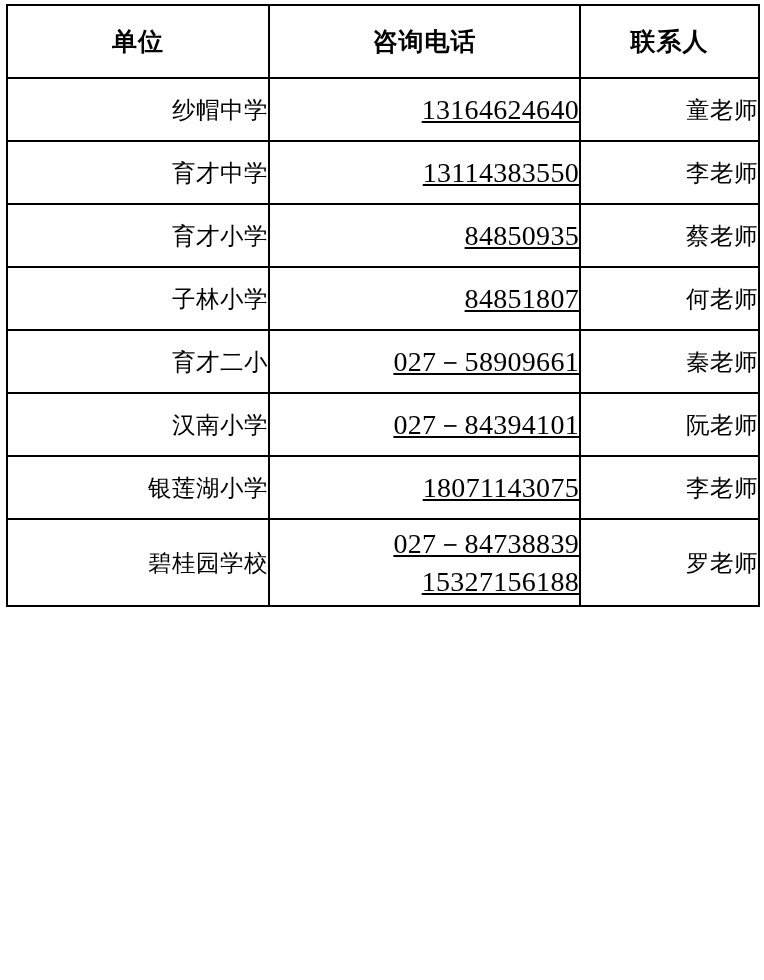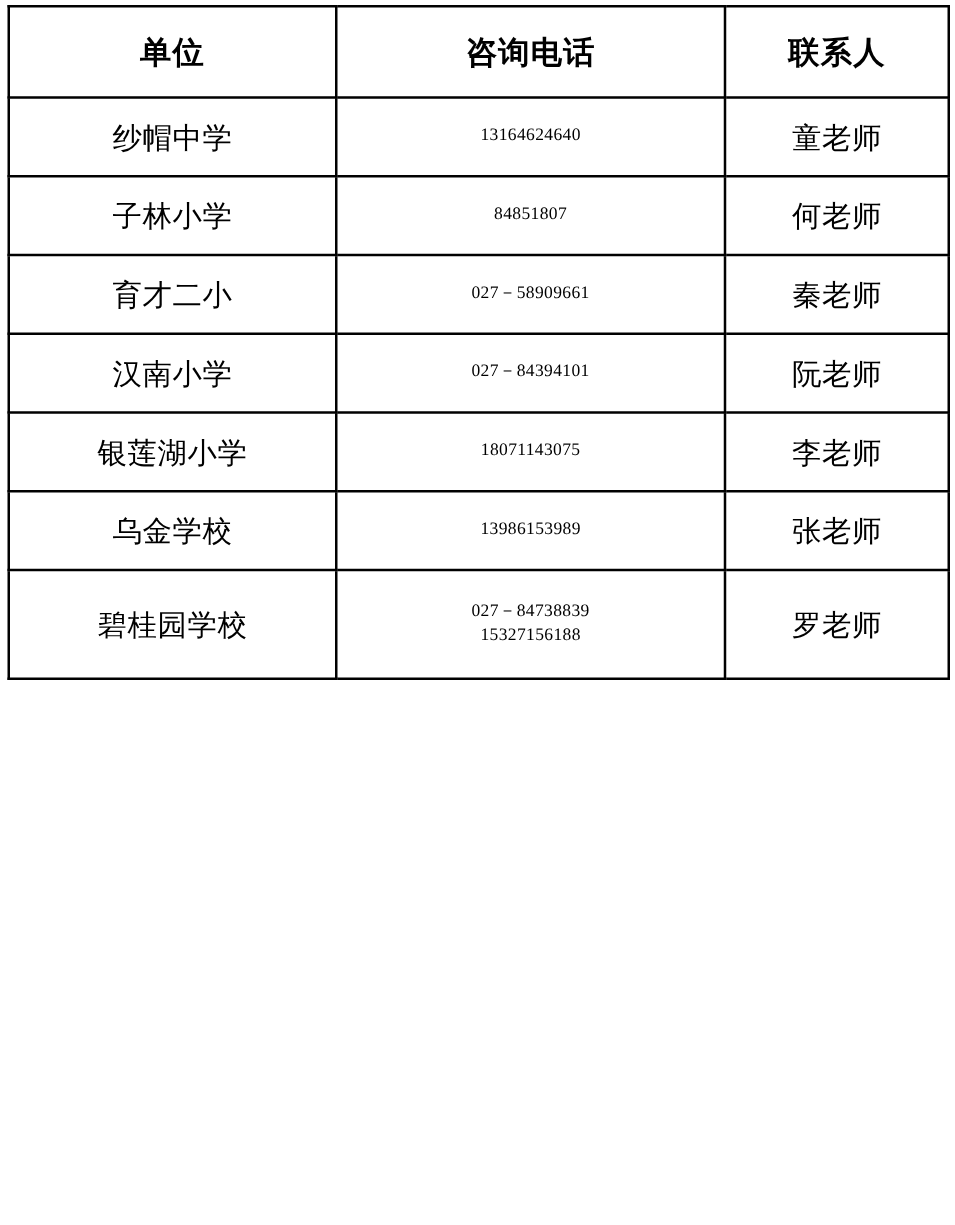--- a/index.html
+++ b/index.html
@@ -40,29 +40,31 @@
   table.contact-table thead th {
     height: 71px;
     font-size: 25px;
     font-weight: bold;
     letter-spacing: 1px;
   }
   table.contact-table tbody td {
     height: 61px;
     font-size: 23px;
     font-weight: normal;
+    text-align: right;
   }
   table.contact-table tbody td.unit-cell,
   table.contact-table tbody td.person-cell {
     font-size: 23.5px;
     letter-spacing: 0.5px;
   }
   table.contact-table tbody td.phone-cell {
-    font-size: 14px;
+    font-size: 28px;
     letter-spacing: 0.3px;
+    text-decoration: underline;
   }
   table.contact-table tbody tr.tall td {
     height: 85px;
   }
   .phone-line {
     display: block;
     line-height: 1.35;
   }
 </style>
 </head>
@@ -84,20 +86,34 @@
     </thead>
     <tbody>
       <tr>
         <td class="unit-cell">纱帽中学</td>
         <td class="phone-cell">
             <span class="phone-line">13164624640</span>
           </td>
         <td class="person-cell">童老师</td>
       </tr>
       <tr>
+        <td class="unit-cell">育才中学</td>
+        <td class="phone-cell">
+            <span class="phone-line">13114383550</span>
+          </td>
+        <td class="person-cell">李老师</td>
+      </tr>
+      <tr>
+        <td class="unit-cell">育才小学</td>
+        <td class="phone-cell">
+            <span class="phone-line">84850935</span>
+          </td>
+        <td class="person-cell">蔡老师</td>
+      </tr>
+      <tr>
         <td class="unit-cell">子林小学</td>
         <td class="phone-cell">
             <span class="phone-line">84851807</span>
           </td>
         <td class="person-cell">何老师</td>
       </tr>
       <tr>
         <td class="unit-cell">育才二小</td>
         <td class="phone-cell">
             <span class="phone-line">027－58909661</span>
@@ -111,27 +127,20 @@
           </td>
         <td class="person-cell">阮老师</td>
       </tr>
       <tr>
         <td class="unit-cell">银莲湖小学</td>
         <td class="phone-cell">
             <span class="phone-line">18071143075</span>
           </td>
         <td class="person-cell">李老师</td>
       </tr>
-      <tr>
-        <td class="unit-cell">乌金学校</td>
-        <td class="phone-cell">
-            <span class="phone-line">13986153989</span>
-          </td>
-        <td class="person-cell">张老师</td>
-      </tr>
       <tr class="tall">
         <td class="unit-cell">碧桂园学校</td>
         <td class="phone-cell">
           <span class="phone-line">027－84738839</span>
           <span class="phone-line">15327156188</span>
         </td>
         <td class="person-cell">罗老师</td>
       </tr>
     </tbody>
   </table>

